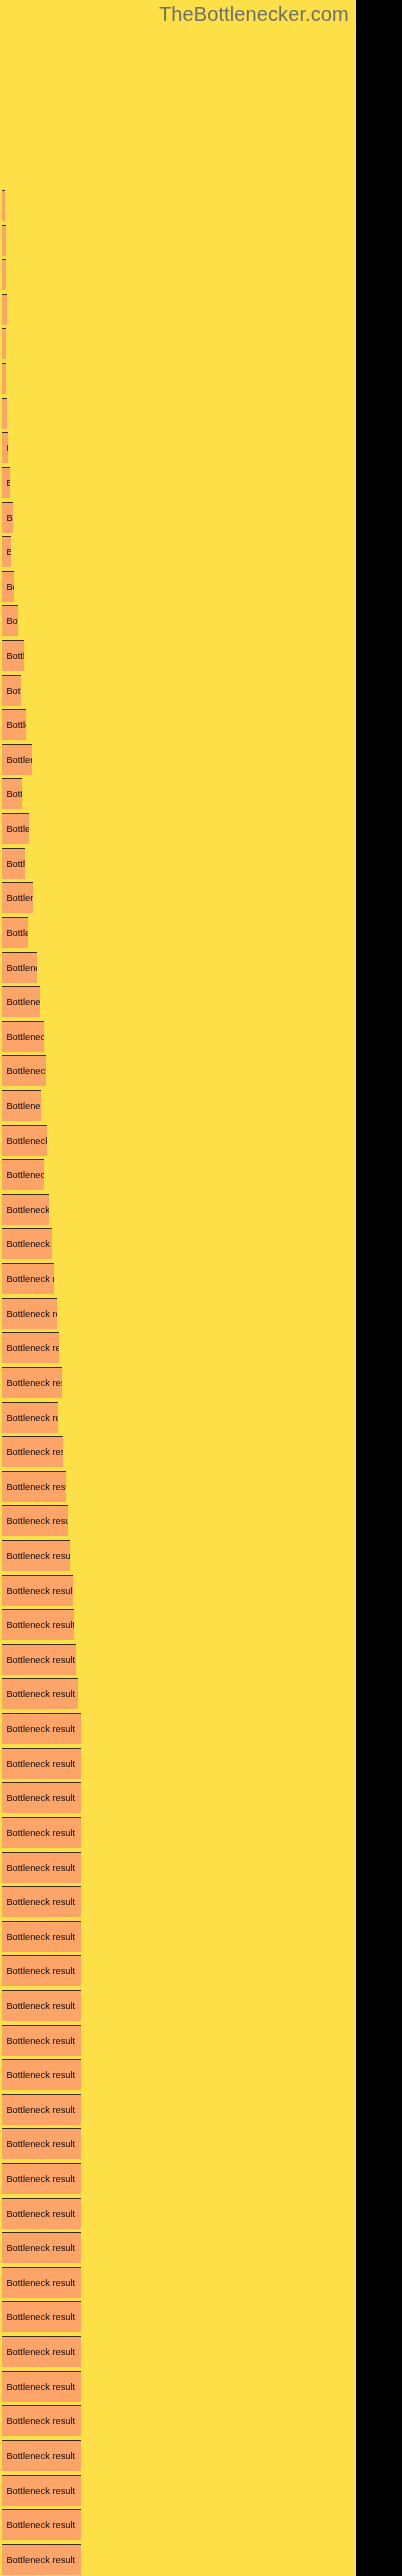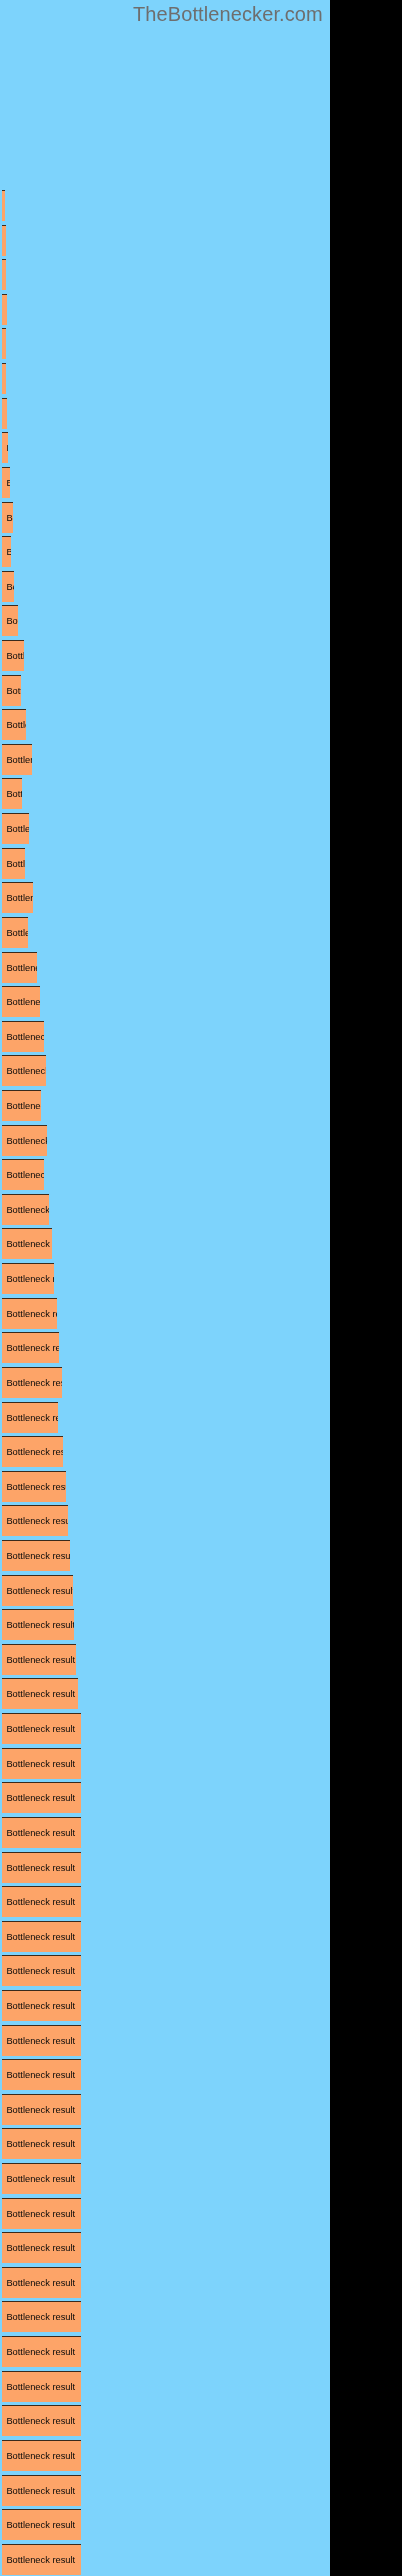--- a/index.html
+++ b/index.html
@@ -12,23 +12,23 @@
     height: 2576px;
     position: relative;
     overflow: hidden;
     font-family: "Liberation Sans", sans-serif;
     background: #000000;
   }
   #chart-root {
     position: absolute;
     left: 0;
     top: 0;
-    width: 330px;
+    width: 356px;
     height: 2576px;
-    background: #7dd3fc;
+    background: #fde047;
   }
   #watermark {
     position: absolute;
     right: 7.2px;
     top: 1.6px;
     font-family: "Liberation Sans", sans-serif;
     font-size: 20px;
     line-height: 24px;
     color: #6e6e6e;
     letter-spacing: 0.1px;

